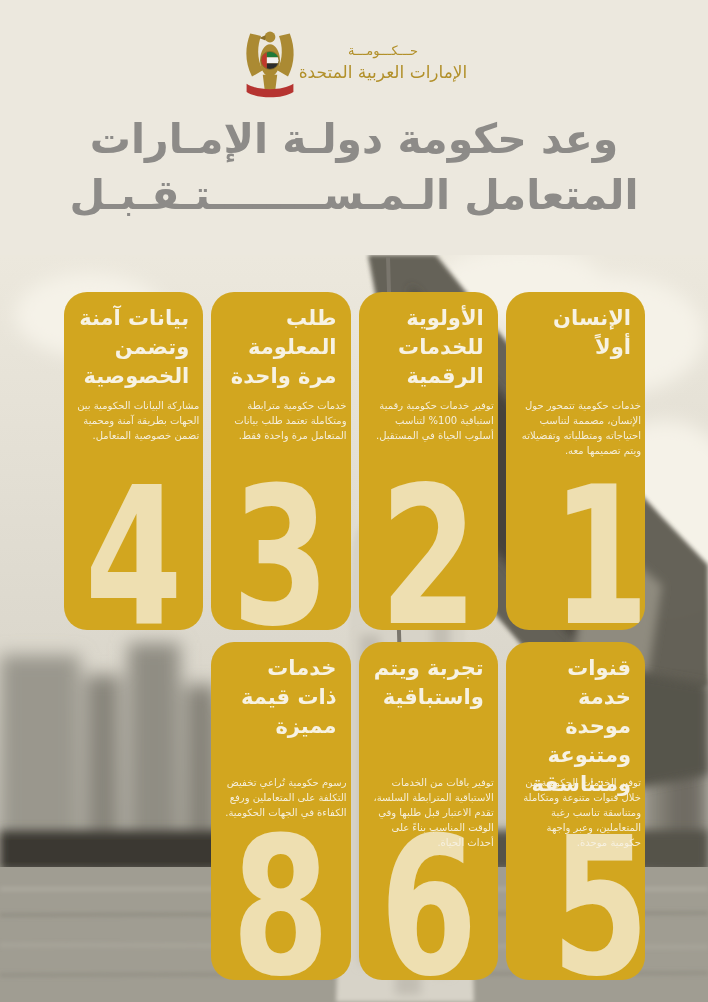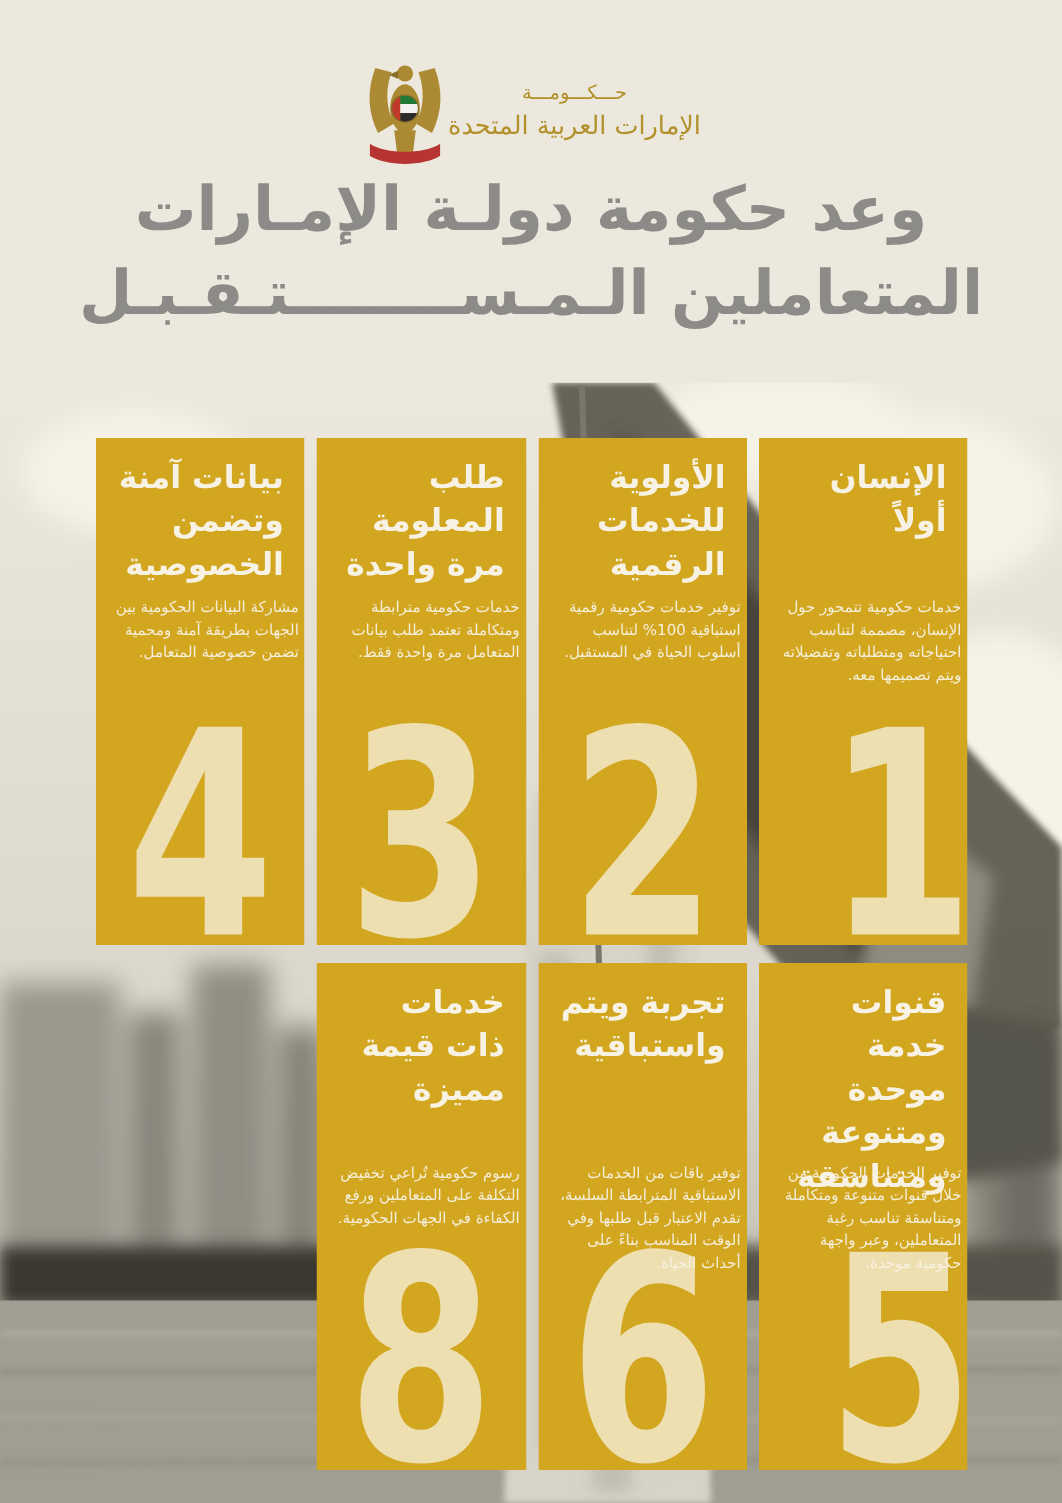--- a/index.html
+++ b/index.html
@@ -18,21 +18,21 @@
     background:var(--background-cream);
     font-family:"DejaVu Sans", sans-serif;
   }
   
   .header{
     position:absolute;top:0;left:0;width:708px;height:255px;
     background:var(--background-cream);
     z-index:3;
   }
   .logo-row{
-    position:absolute;top:40px;left:0;width:708px;
+    position:absolute;top:28px;left:0;width:708px;
     display:flex;flex-direction:row;justify-content:center;align-items:center;gap:0;
     direction:ltr;
   }
   .logo-text{display:flex;flex-direction:column;align-items:center;direction:rtl;color:var(--logo-gold);}
   .logo-text .l1{font-size:13px;line-height:1.4;}
   .logo-text .l2{font-size:17px;font-weight:normal;line-height:1.5;}
   .poster-title{
     position:absolute;top:112px;left:0;width:708px;
     direction:rtl;text-align:center;
     color:var(--title-gray);
@@ -44,21 +44,21 @@
     z-index:1;
   }
   
   .cards-grid{
     position:absolute;top:292px;left:64px;width:581px;
     display:grid;grid-template-columns:repeat(4,1fr);
     column-gap:8px;row-gap:12px;grid-auto-rows:338px;
     direction:rtl;
     z-index:2;
   }
-  .card{position:relative;overflow:hidden;}
+  .card{position:relative;overflow:hidden;border-radius:23px;}
   .card-bg{
     position:absolute;inset:0;
     background:var(--card-gold);
     mix-blend-mode:multiply;
   }
   .card-heading{
     position:absolute;top:12px;right:14px;left:6px;
     color:var(--cream-text);
     font-size:21px;font-weight:bold;line-height:1.38;
     text-align:right;white-space:pre-line;direction:rtl;
@@ -180,21 +180,21 @@
       <circle cx="32" cy="36" r="10" fill="none" stroke="#8a6f28" stroke-width="1"></circle>
       <path d="M6,62 C18,70 46,70 58,62 L58,71 C46,79 18,79 6,71 Z" fill="#b63431"></path>
     </svg>
     <div class="logo-text">
       <div class="l1">حـــكـــومـــة</div>
       <div class="l2">الإمارات العربية المتحدة</div>
     </div>
   </div>
   <div class="poster-title">
     <div>وعد حكومة دولـة الإمـارات</div>
-    <div>المتعاملين الـمـســــــــتـقـبـل</div>
+    <div>المتعامل الـمـســــــــتـقـبـل</div>
   </div>
 </div>
 
 <div class="cards-grid">
 
   <div class="card flush">
     <div class="card-bg"></div>
     <div class="card-heading">الإنسان
 أولاً</div>
     <div class="card-desc">خدمات حكومية تتمحور حول الإنسان، مصممة لتناسب احتياجاته ومتطلباته وتفضيلاته ويتم تصميمها معه.</div>

